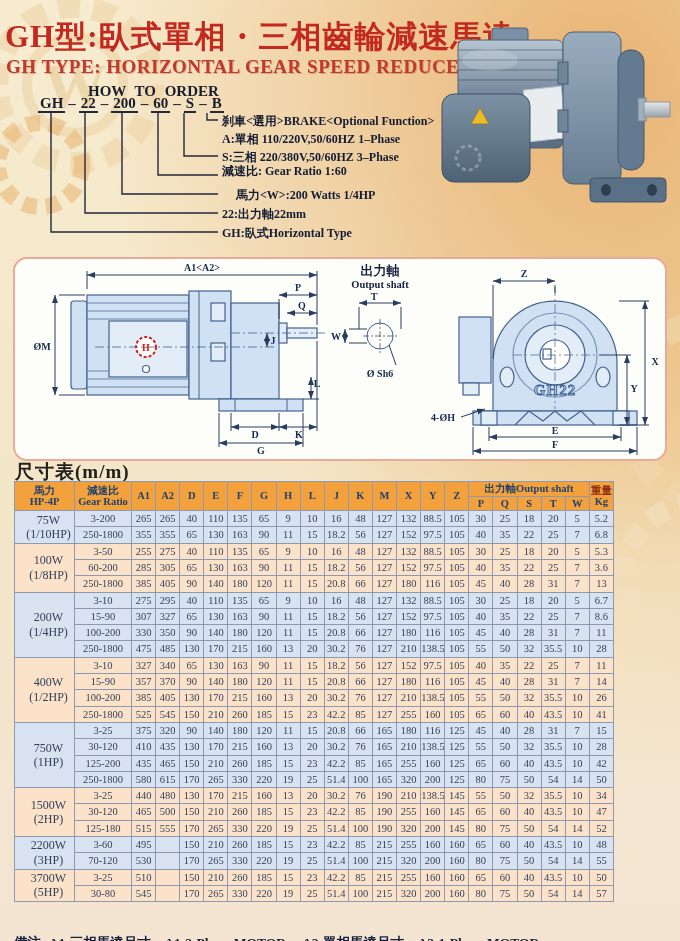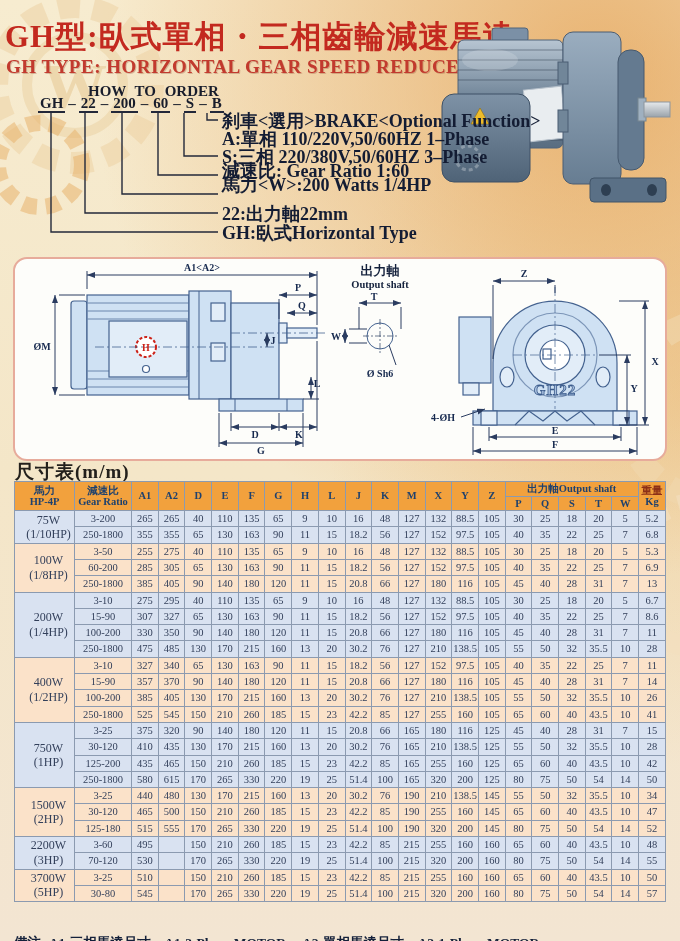--- a/index.html
+++ b/index.html
@@ -11,27 +11,27 @@
       linear-gradient(180deg,#f7ecd0 0%,#f4e6c8 50%,#f3e5d2 100%);}
   .wm{position:absolute;z-index:0;pointer-events:none;}
   .layer{position:absolute;z-index:1;}
   
   .title-zh{left:5px;top:16px;font-size:31px;font-weight:bold;color:#c3291f;letter-spacing:1px;white-space:nowrap;}
   .title-en{left:6px;top:56px;font-size:19px;font-weight:bold;color:#c23a2e;letter-spacing:.5px;text-shadow:1px 1px 0 rgba(120,40,20,.25);}
   .hto-head{left:88px;top:83px;font-size:15px;font-weight:bold;color:#181d2c;word-spacing:5px;}
   .code-row{left:38px;top:95px;font-size:15px;font-weight:bold;color:#181d2c;display:flex;align-items:flex-start;}
   .code-row .seg{border-bottom:2px solid #23283a;padding:0 2px;line-height:16px;text-align:center;}
   .code-row .sep{margin:0 3px;line-height:16px;}
-  .order-item{left:222px;font-size:18px;font-weight:bold;color:#131c33;white-space:nowrap;line-height:18px;}
-  .oi0{top:112px;} .oi1{top:130px;} .oi2{top:148px;} .oi3{top:162px;} .oi4{top:176px;} .oi5{top:205px;} .oi6{top:224px;}
+  .order-item{left:222px;font-size:12px;font-weight:bold;color:#131c33;white-space:nowrap;line-height:18px;}
+  .oi0{top:112px;} .oi1{top:130px;} .oi2{top:148px;} .oi3{top:162px;} .oi4{top:186px;margin-left:14px;} .oi5{top:205px;} .oi6{top:224px;}
   
   .panel{left:13px;top:257px;width:650px;height:200px;background:#fdfdfa;border:2px solid #e7ab9b;border-radius:14px;}
   
   .tbl-title{left:15px;top:459px;font-size:19px;font-weight:bold;color:#23201c;letter-spacing:1px;}
-  table{border-collapse:collapse;table-layout:fixed;width:652px;}
+  table{border-collapse:collapse;table-layout:fixed;width:600px;}
   .tbl-wrap{left:14px;top:481px;}
   th,td{border:1px solid #8b9ab0;text-align:center;overflow:hidden;white-space:nowrap;}
   thead th{background:#f2a13d;color:#1e416e;font-size:10.5px;line-height:1.1;font-weight:bold;padding:1px 0;}
   thead .wt{color:#8c2f17;}
   thead .wt-kg{color:#1e416e;}
   tbody td{font-size:10.5px;height:15.3px;line-height:15.3px;color:#323f5a;padding:0;}
   tbody .pcell{font-size:12px;line-height:1.2;padding-left:8px;}
   tr.blue td{background:#d9e2f1;}
   tr.peach td{background:#fbe2c9;}
   .c-power{width:60px;} .c-ratio{width:57px;}
@@ -431,21 +431,21 @@
           <td>56</td>
           <td>127</td>
           <td>152</td>
           <td>97.5</td>
           <td>105</td>
           <td>40</td>
           <td>35</td>
           <td>22</td>
           <td>25</td>
           <td>7</td>
-          <td>6.9</td>
+          <td>3.6</td>
         </tr>
         <tr class="peach">
           <td>250-1800</td>
           <td>385</td>
           <td>405</td>
           <td>90</td>
           <td>140</td>
           <td>180</td>
           <td>120</td>
           <td>11</td>

